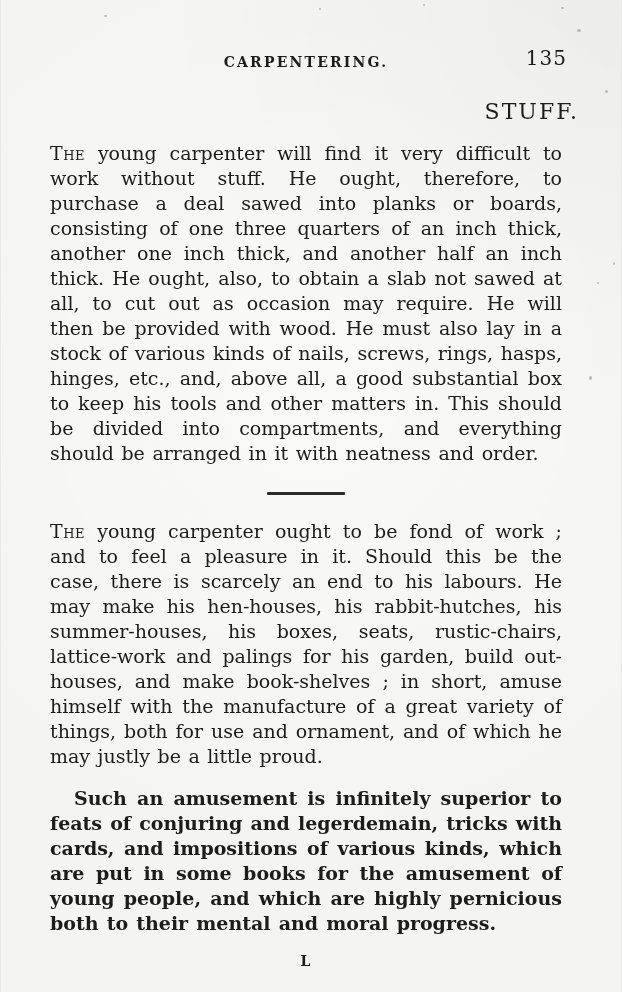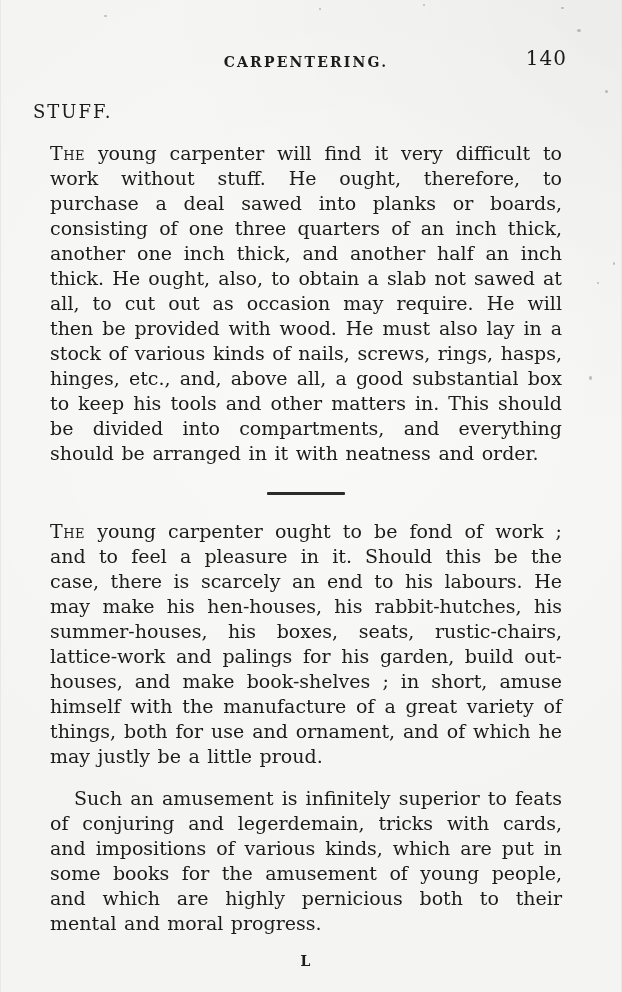--- a/index.html
+++ b/index.html
@@ -49,35 +49,36 @@
 
   
   .page-body {
     position: absolute;
     top: 100px;
     left: 32px;
     width: 546px;
   }
   .section-title {
     margin: 0 0 15px 0;
-    text-align: left;
-    font-size: 18px;
+    text-align: right;
+    font-size: 22px;
     font-weight: normal;
     letter-spacing: 2px;
     line-height: 24px;
   }
   .body-par {
     margin: 17px;
     font-size: 19px;
     line-height: 25px;
     text-align: justify;
     word-spacing: 1.5px;
   }
   .body-par.indent {
     text-indent: 24px;
+    font-weight: bold;
   }
   .smallcaps {
     font-variant: small-caps;
     letter-spacing: 0.5px;
   }
   .divider {
     width: 78px;
     height: 3px;
     background: #2b2b2b;
     margin: 26px auto 24px auto;
@@ -118,21 +119,21 @@
   <i class="speckle"></i>
   <i class="speckle"></i>
   <i class="speckle"></i>
   <i class="speckle"></i>
   <i class="speckle"></i>
   <i class="speckle"></i>
   <i class="speckle"></i>
 
   <header class="running-head-row">
     <span class="running-header">CARPENTERING.</span>
-    <span class="page-number">140</span>
+    <span class="page-number">135</span>
   </header>
 
   <main class="page-body">
 
     <section class="section">
       <h2 class="section-title">STUFF.</h2>
       <p class="body-par"><span class="smallcaps">The</span> <span>young carpenter will find it very difficult to work without stuff.  He ought, therefore, to purchase a deal sawed into planks or boards, consisting of one three quarters of an inch thick, another one inch thick, and another half an inch thick.  He ought, also, to obtain a slab not sawed at all, to cut out as occasion may require.  He will then be provided with wood.  He must also lay in a stock of various kinds of nails, screws, rings, hasps, hinges, etc., and, above all, a good substantial box to keep his tools and other matters in.  This should be divided into compartments, and everything should be arranged in it with neatness and order.</span></p>
     </section>
 
     <div class="divider"></div>

